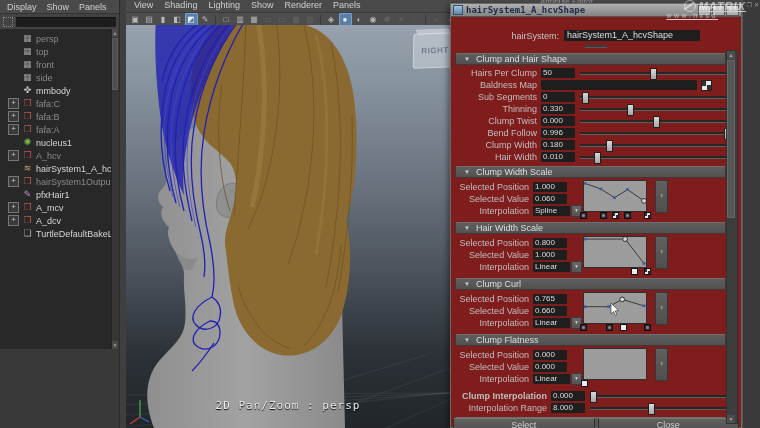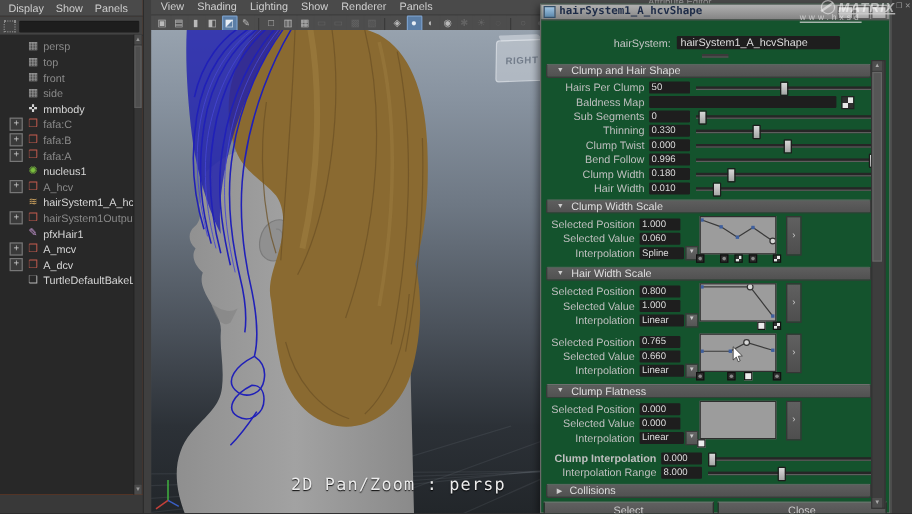--- a/index.html
+++ b/index.html
@@ -1,19 +1,19 @@
 <!DOCTYPE html>
 <html><head>
 <meta charset="utf-8">
 <style>
   html,body{margin:0;padding:0;background:#222;}
   .screen{position:relative;width:760px;height:428px;overflow:hidden;background:#393939;
     font-family:"Liberation Sans",sans-serif;font-size:9px;color:#ccc;-webkit-font-smoothing:antialiased;}
   
-  .outliner{position:absolute;left:0;top:0;width:119px;height:412px;background:#c2410c;}
+  .outliner{position:absolute;left:0;top:0;width:119px;height:349px;background:#14b8a6;}
   .ol-menubar{height:13px;background:#4a4a4a;display:flex;gap:10px;align-items:center;padding:0 7px;border-bottom:1px solid #333;}
   .ol-menubar span{color:#cfcfcf;cursor:default;}
   .ol-search{height:15px;background:#434343;display:flex;align-items:center;gap:3px;padding:0 3px;border-bottom:1px solid #2a2a2a;}
   .sel-box-icon{width:8px;height:8px;border:1px dotted #8a8a8a;}
   .ol-search-input{flex:1;height:9px;background:#1d1d1d;border:0;border-top:1px solid #111;border-radius:1px;color:#ddd;font-size:8px;padding:0 2px;}
   .ol-list{position:absolute;top:29px;left:0;right:7px;bottom:0;background:#282828;padding-top:3px;overflow:hidden;}
   .ol-row{display:flex;align-items:center;height:13px;padding-left:22px;white-space:nowrap;cursor:default;}
   .ol-row.exp{padding-left:8px;}
   .ol-expander{width:9px;height:9px;border:1px solid #777;background:#3a3a3a;color:#ccc;font-size:8px;line-height:7px;text-align:center;margin-right:3px;flex:0 0 auto;}
   .ol-icon{width:11px;margin-right:3px;font-size:9px;line-height:11px;text-align:center;flex:0 0 auto;}
@@ -30,30 +30,30 @@
   .vp-menubar span{color:#cfcfcf;}
   .vp-toolbar{height:13px;background:#4d4d4d;display:flex;align-items:center;padding:0 2px;border-bottom:1px solid #333;}
   .vp-icon{width:11px;height:11px;margin:0 0.5px;font-size:8px;line-height:11px;text-align:center;color:#b9b9b9;background:#4d4d4d;border:1px solid transparent;border-radius:1px;cursor:default;}
   .vp-icon.dim{color:#636363;}
   .vp-icon.active{background:#5b7ea6;border-color:#7aa0cc;color:#e8eef5;}
   .vp-sep{width:1px;height:10px;background:#3a3a3a;margin:0 3px;}
   .vp-canvas{position:absolute;left:0;top:25px;right:0;bottom:0;overflow:hidden;
     background:linear-gradient(180deg,#97a2ae 0%,#8893a0 14%,#6e7884 36%,#4a515a 62%,#2c3137 82%,#22262a 100%);}
   .vp-canvas svg{position:absolute;left:0;top:0;}
   .hud{position:absolute;left:162px;bottom:16px;transform:translateX(-50%);
-    font-family:"DejaVu Sans Mono",monospace;font-size:14px;letter-spacing:1px;color:#ececec;text-shadow:0 1px 1px #000;margin-left:44px;}
+    font-family:"DejaVu Sans Mono",monospace;font-size:11px;letter-spacing:1px;color:#ececec;text-shadow:0 1px 1px #000;}
   .viewcube{position:absolute;left:287px;top:8px;width:42px;height:33px;background:rgba(205,211,218,0.55);
     border:1px solid rgba(230,234,238,0.55);border-radius:3px;transform:rotate(-2deg) skewX(-3deg);
     display:flex;align-items:center;justify-content:center;color:#737d8b;font-size:8px;font-weight:bold;letter-spacing:0.5px;}
   .viewcube::before{content:"";position:absolute;left:2px;right:6px;top:-5px;height:5px;background:rgba(225,230,236,0.5);
     border-radius:2px 2px 0 0;transform:skewX(30deg);}
   
   .ae-tab-behind{position:absolute;left:540px;top:0;width:120px;height:4px;overflow:hidden;color:#9a9a9a;font-size:8px;}
   .ae-tab-behind span{display:block;transform:translateY(-3px);}
-  .ae{position:absolute;left:450px;top:3px;width:292px;height:425px;background:#14532d;border:1px solid #6a6a6a;box-sizing:border-box;box-shadow:-2px 2px 6px rgba(0,0,0,0.45);}
+  .ae{position:absolute;left:450px;top:3px;width:292px;height:425px;background:#7f1d1d;border:1px solid #6a6a6a;box-sizing:border-box;box-shadow:-2px 2px 6px rgba(0,0,0,0.45);}
   .ae-title{height:12px;background:linear-gradient(#b0b0b0,#848484);display:flex;align-items:center;padding:0 2px;border-bottom:1px solid #555;}
   .ae-title-icon{width:8px;height:8px;background:linear-gradient(#9fc4e2,#5d89ad);border:1px solid #33506b;margin-right:3px;flex:0 0 auto;}
   .ae-title-text{flex:1;color:#1d2b47;font-weight:bold;font-size:9px;font-family:"DejaVu Sans Mono",monospace;letter-spacing:0;white-space:nowrap;overflow:hidden;}
   .winbtn{width:11px;height:9px;margin-left:1px;background:linear-gradient(#d8d8d8,#a8a8a8);border:1px solid #5a5a5a;
     color:#222;font-size:6px;line-height:8px;text-align:center;flex:0 0 auto;cursor:default;}
   .ae-hairsys-row{display:flex;align-items:center;margin-top:13px;}
   .ae-hairsys-row .lbl{width:108px;text-align:right;padding-right:5px;color:#c4c4c4;}
   .ae-hairsys-row .fld{width:130px;height:11px;background:#1e1e1e;color:#dedede;line-height:11px;padding:0 3px;border-radius:1px;}
   .ae-mini-divider{width:22px;height:2px;background:#3a3a3a;margin:4px auto 0 auto;border-bottom:1px solid #575757;}
   .ae-scroll{position:absolute;left:4px;right:15px;top:49px;bottom:0;overflow:hidden;}
@@ -472,20 +472,24 @@
             <rect x="-0.3999999999999999" y="0.680000000000001" width="2.8" height="2.8" fill="#3e5f9e"></rect>
             <circle cx="41.120000000000005" cy="2.080000000000001" r="2.4" fill="#d8d8d8" stroke="#333"></circle>
             <rect x="58.6" y="24.98" width="2.8" height="2.8" fill="#3e5f9e"></rect>
           </svg>
           <div class="ramp-markers">
             <span class="mk white" style="left: 80%;"></span>
             <span class="mk checker" style="left: 100%;"></span>
           </div>
           <div class="ramp-expand-btn">›</div>
         </div>
+        <div class="ae-header mt">
+          <span class="tri">▼</span>
+          <span>Clump Curl</span>
+        </div>
         <div class="ramp-body">
           <div class="ramp-rows">
             <div class="arow">
               <span class="alabel">Selected Position</span>
               <span class="afield">0.765</span>
             </div>
             <div class="arow">
               <span class="alabel">Selected Value</span>
               <span class="afield">0.660</span>
             </div>

